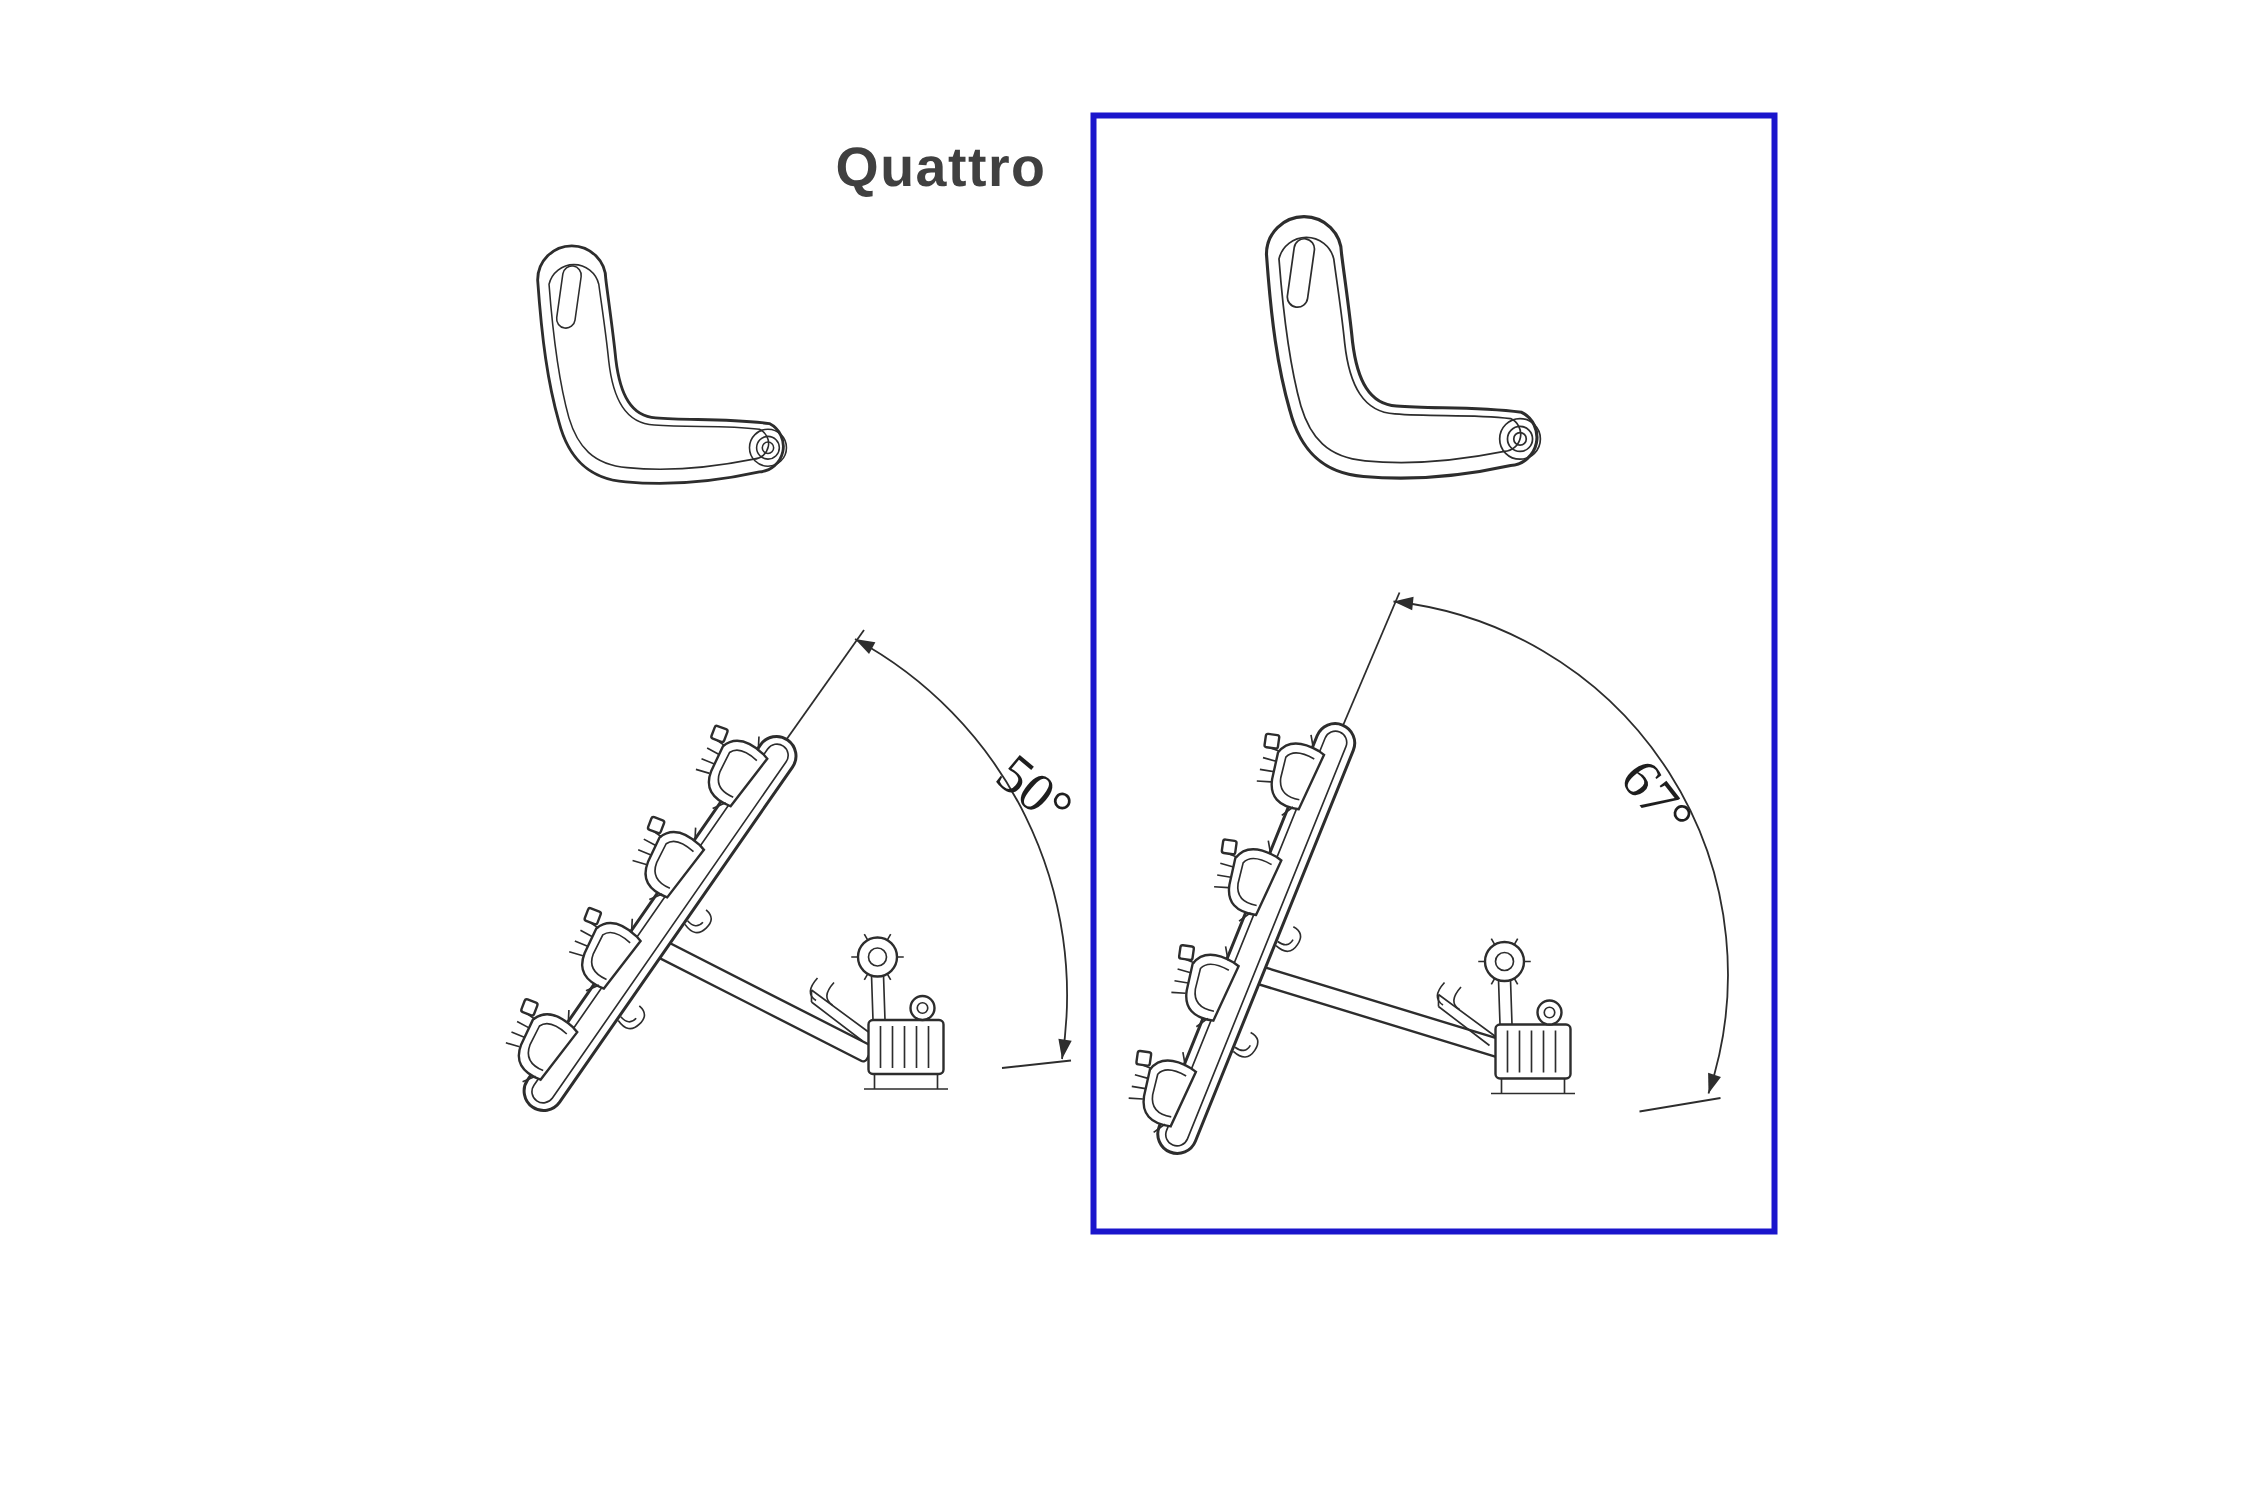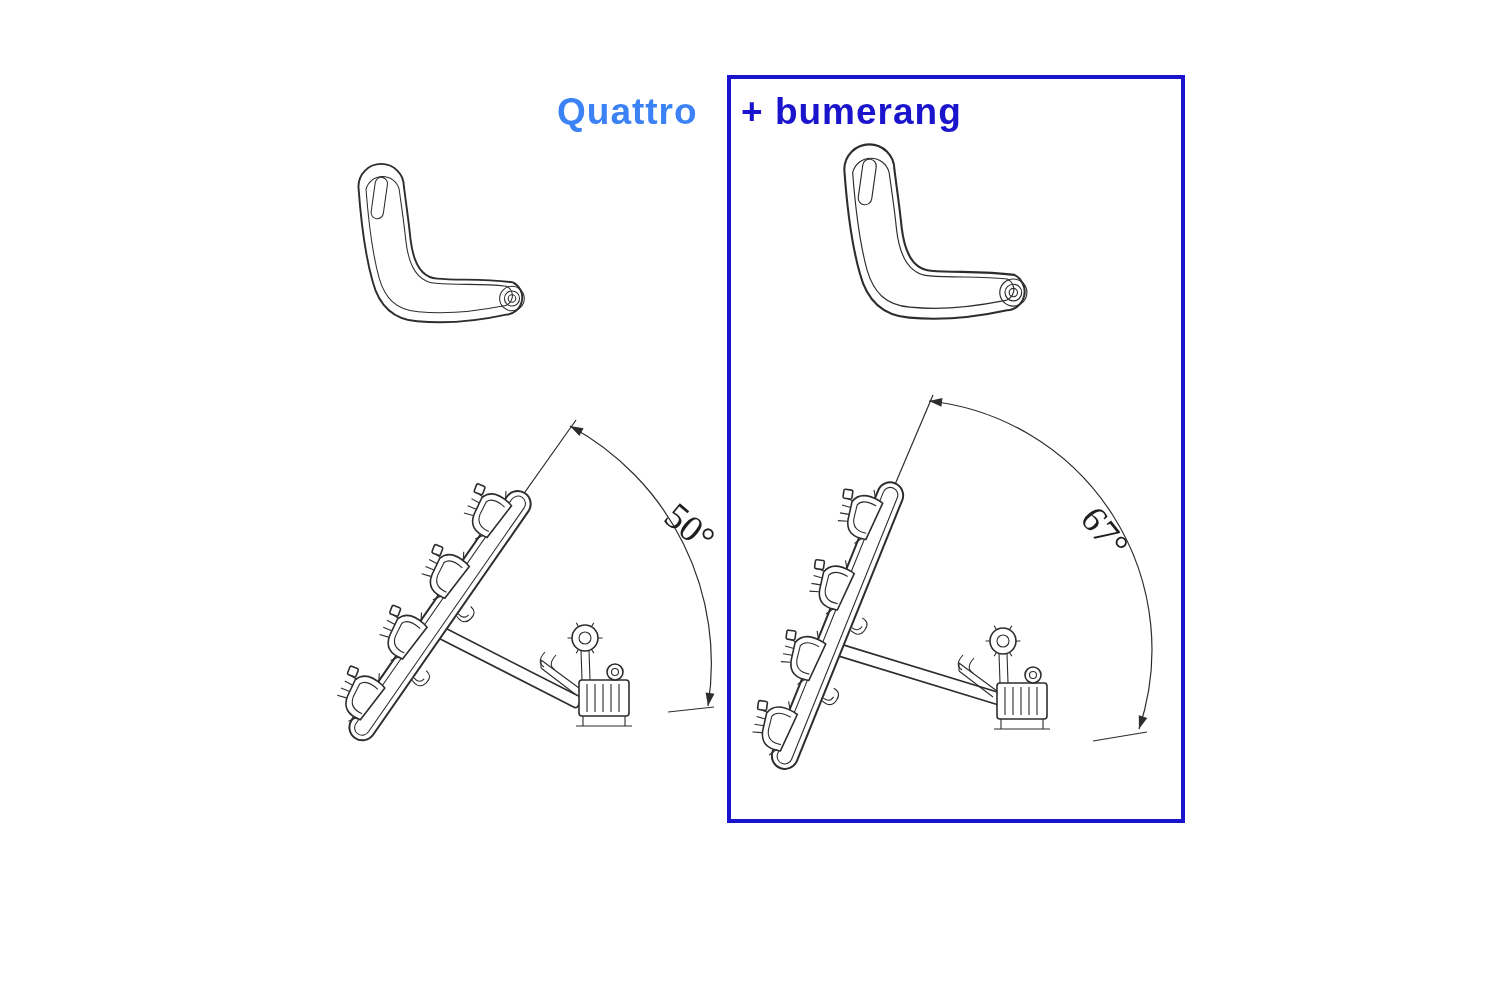--- a/index.html
+++ b/index.html
@@ -23,22 +23,21 @@
   .arrow{fill:#2d2d2d;stroke:none;}
   .angle-text{font-family:"Liberation Serif",serif;font-size:37px;fill:#1e1e1e;}
 </style>
 </head>
 <body>
 
 <div id="canvas">
 
   <div id="highlight-box" style="border-color: rgb(26, 21, 204);"></div>
 
-  <div class="title" id="title-left" style="color: #3b82f6;">Quattro</div>
-  <div class="title" id="title-right" style="color: rgb(26, 21, 204);">+ bumerang</div>
+  <div class="title" id="title-left" style="color: #404040;">Quattro</div>
 
   <svg width="0" height="0" style="position:absolute" aria-hidden="true">
     <defs>
       <g id="boomerang-shape">
         <path class="part" d="M 30 30 C 33 72 37 102 45 130 C 51 153 64 170 92 172
                               C 124 175 154 172 186 165 A 18 18 0 0 0 193 131
                               C 162 127 136 129 113 127 C 96 126 88 111 85 86
                               C 83 66 80 46 78 30 A 24 24 0 0 0 30 30 Z"></path>
         <path class="thin" d="M 38 33 C 41 72 45 102 52 127 C 58 147 69 160 93 162
                               C 123 165 152 162 182 156 A 11 11 0 0 0 186 135

